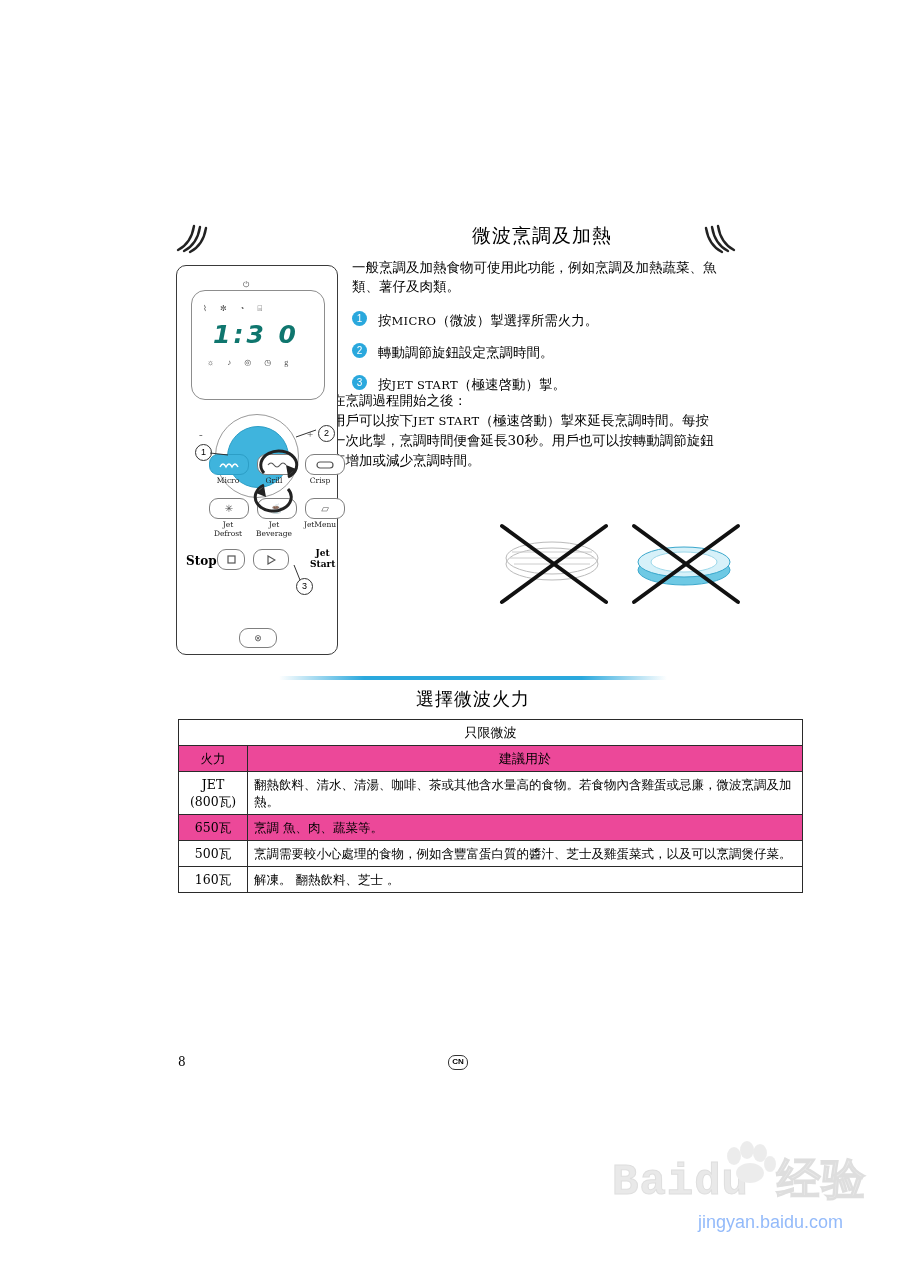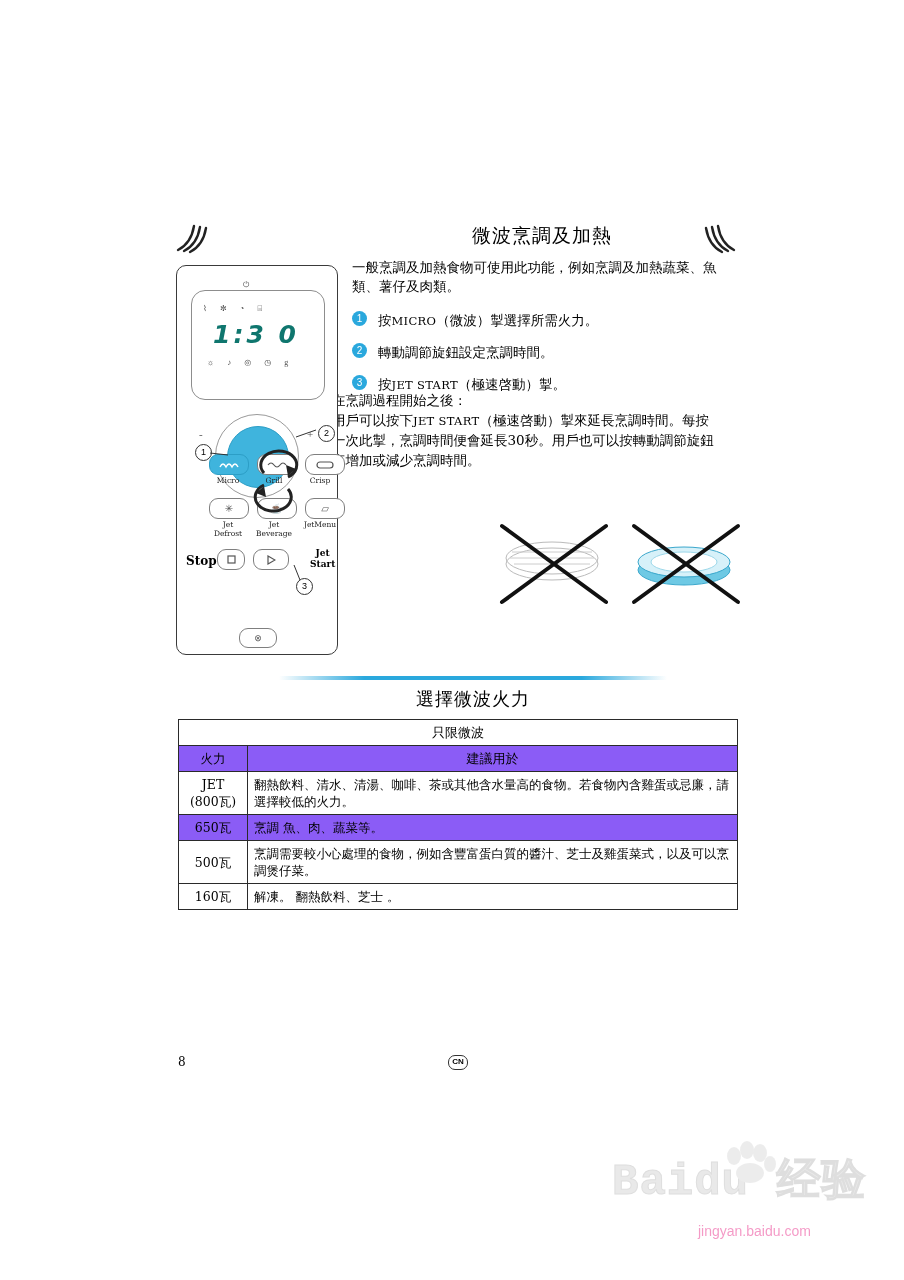--- a/index.html
+++ b/index.html
@@ -272,33 +272,33 @@
     font-size: 18px;
     letter-spacing: 1px;
     font-family: "DejaVu Serif", serif;
   }
 
   
   .table {
     position: absolute;
     left: 178px;
     top: 719px;
-    width: 560px;
+    width: 625px;
     border: 1px solid #2a2a2a;
     border-collapse: collapse;
     font-family: "DejaVu Serif", serif;
   }
   .table td {
     border: 1px solid #2a2a2a;
     font-size: 12.5px;
     padding: 4px 6px;
     line-height: 17px;
     vertical-align: middle;
   }
-  .table tr.shade td { background: #8b5cf6; }
+  .table tr.shade td { background: #ec4899; }
   .table .c-head {
     text-align: center;
     font-size: 13px;
   }
   .table .c-pw {
     width: 56px;
     text-align: center;
     white-space: nowrap;
     font-size: 12.5px;
   }
@@ -343,23 +343,23 @@
     font-size: 44px;
     font-weight: bold;
     color: #d8d8d8;
     letter-spacing: 1px;
     font-family: Liberation Mono, monospace;
     -webkit-text-stroke: 1px #c4c4c4;
   }
   .wm-sub {
     position: absolute;
     left: 86px;
-    top: 83px;
-    font-size: 14px;
-    color: #ec4899;
+    top: 72px;
+    font-size: 18px;
+    color: #3b82f6;
     font-family: "Liberation Sans", sans-serif;
   }
   .wm-paw {
     position: absolute;
     left: 108px;
     top: 0px;
     width: 60px;
     height: 44px;
   }
 </style>
@@ -561,21 +561,21 @@
       </tr>
       <tr class="shade">
         <td class="c-pw">火力</td>
         <td class="c-head">建議用於</td>
       </tr>
       <tr>
         <td class="c-pw">
           <span>JET</span><br>
           <span>(800瓦)</span>
         </td>
-        <td class="c-desc">翻熱飲料、清水、清湯、咖啡、茶或其他含水量高的食物。若食物內含雞蛋或忌廉，請選擇較低的火力。</td>
+        <td class="c-desc">翻熱飲料、清水、清湯、咖啡、茶或其他含水量高的食物。若食物內含雞蛋或忌廉，微波烹調及加熱。</td>
       </tr>
       <tr class="shade">
         <td class="c-pw">650瓦</td>
         <td class="c-desc">烹調 魚、肉、蔬菜等。</td>
       </tr>
       <tr>
         <td class="c-pw">500瓦</td>
         <td class="c-desc">烹調需要較小心處理的食物，例如含豐富蛋白質的醬汁、芝士及雞蛋菜式，以及可以烹調煲仔菜。</td>
       </tr>
       <tr>

